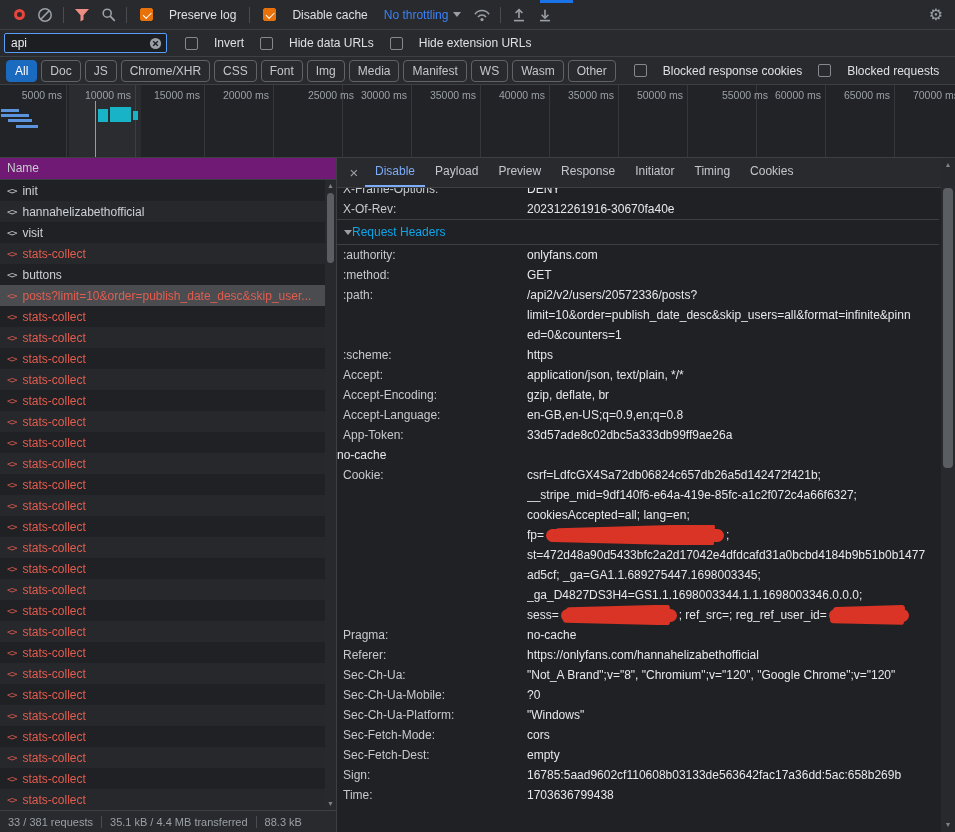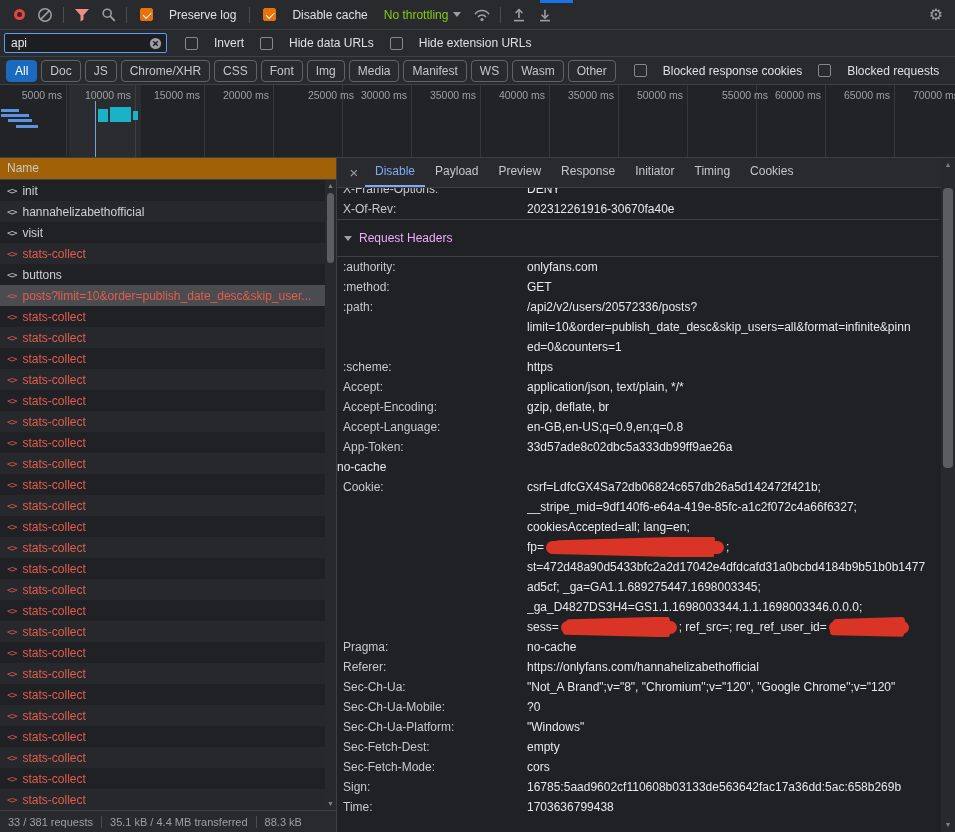--- a/index.html
+++ b/index.html
@@ -12,21 +12,21 @@
   .tb3{height:28px;padding:0 6px}
   .icon-btn{display:inline-flex;align-items:center;justify-content:center;width:26px;height:24px;cursor:pointer}
   .divider{width:1px;height:16px;background:#494c50;margin:0 5px;flex:none}
   .record-dot{width:11px;height:11px;border-radius:50%;border:3px solid #e8453c}
   .cb-wrap{display:inline-flex;align-items:center;gap:16px;margin:0 8px;cursor:pointer;white-space:nowrap}
   .cb{width:13px;height:13px;border-radius:2px;border:1.5px solid #85898d;position:relative;flex:none;background:transparent}
   .cb.checked{background:#e8710a;border-color:#e8710a}
   .cb.checked::after{content:"";position:absolute;left:2px;top:2.5px;width:7px;height:3.5px;
     border-left:1.8px solid #fff;border-bottom:1.8px solid #fff;transform:rotate(-45deg)}
   .cb-label{color:#dde0e3}
-  .throttle{display:inline-flex;align-items:center;gap:5px;color:#84cc16;margin:0 8px;cursor:pointer}
+  .throttle{display:inline-flex;align-items:center;gap:5px;color:#3b82f6;margin:0 8px;cursor:pointer}
   .caret-down{width:0;height:0;border-left:4px solid transparent;border-right:4px solid transparent;border-top:5px solid #9aa0a6}
   .gear{color:#9aa0a6;font-size:16px;line-height:16px}
   .flex-spacer{flex:1}
   .tab-indicator{position:absolute;left:540px;top:0;width:33px;height:3px;background:#1a73e8;z-index:5}
   .filter-input{display:flex;align-items:center;width:163px;height:20px;background:#1d1e21;
     border:1px solid #5a9df8;border-radius:2px;padding:0 4px 0 6px;margin-right:10px}
   .filter-input input{flex:1;min-width:0;background:transparent;border:none;outline:none;color:#e8eaed;
     font:12px "Liberation Sans",sans-serif}
   .chips{display:inline-flex;align-items:center;gap:4px}
   .chip{font:12px "Liberation Sans",sans-serif;color:#c3c7cb;background:transparent;
@@ -36,21 +36,21 @@
   .overview{position:relative;height:73px;background:#222327;border-bottom:1px solid #3c4043;overflow:hidden;cursor:crosshair}
   .tl-grid{position:absolute;top:0;bottom:0;width:1px;background:#35373b;z-index:0}
   .tl-label{position:absolute;top:4px;transform:translateX(-100%);color:#9aa0a6;font-size:10.5px;white-space:nowrap;z-index:3}
   .ov-col{position:absolute;top:0;bottom:0;background:rgba(255,255,255,0.045);z-index:1}
   .ov-bar{position:absolute;z-index:2}
   .ov-bar.blue{background:#5b93dd}
   .ov-bar.teal{background:#18b3c7}
   .ov-bar.line{background:#8ab4f8;opacity:.85}
   .main{display:flex;height:674px}
   .left-pane{width:337px;flex:none;border-right:1px solid #3c4043;display:flex;flex-direction:column;position:relative;background:#202124}
-  .name-header{height:22px;line-height:21px;padding-left:7px;color:#c8cbce;border-bottom:1px solid #3c4043;background:#a16207}
+  .name-header{height:22px;line-height:21px;padding-left:7px;color:#c8cbce;border-bottom:1px solid #3c4043;background:#701a75}
   .req-rows{flex:1;overflow:hidden}
   .req-row{height:21px;display:flex;align-items:center;gap:6px;padding:0 14px 0 7px;color:#cdd1d5;white-space:nowrap;overflow:hidden;cursor:pointer}
   .req-row.odd{background:#26282c}
   .req-row.error{color:#e35d4f}
   .req-row.selected{background:#4a4c50}
   .req-icon{font-family:"DejaVu Sans Mono",monospace;font-size:9.5px;letter-spacing:-1px;opacity:.9;flex:none}
   .req-label{overflow:hidden;text-overflow:ellipsis}
   .status-bar{height:22px;border-top:1px solid #3c4043;background:#292a2d;display:flex;align-items:center;color:#9aa0a6;font-size:11px}
   .status-item{padding:0 8px;white-space:nowrap}
   .status-sep{width:1px;height:12px;background:#494c50;flex:none}
@@ -64,22 +64,22 @@
   .close-x{color:#9aa0a6;font-size:15px;width:22px;text-align:center;cursor:pointer;flex:none}
   .dtab{padding:0 10px;line-height:27px;height:29px;color:#c3c7cb;cursor:pointer;white-space:nowrap}
   .dtab.active{color:#7cacf8;border-bottom:2px solid #7cacf8}
   .detail-content{flex:1;overflow:hidden;padding-right:16px}
   .resp-tail > .kv:first-child{margin-top:-9px}
   .kv{display:flex;align-items:flex-start}
   .kv .k{flex:none;width:190px;padding:3px 4px 3px 6px;color:#c6c9cd;line-height:14px}
   .kv .v{flex:1;padding:3px 0;color:#e6e8eb;line-height:14px;min-width:0}
   .kv .v.lines{padding:0}
   .vline{padding:3px 0;white-space:nowrap;overflow:hidden;line-height:14px}
-  .section-head{display:flex;align-items:center;gap:7px;height:38px;padding-left:7px;
-    border-top:1px solid #3c4043;border-bottom:1px solid #3c4043;color:#f0abfc;cursor:pointer}
+  .section-head{display:flex;align-items:center;height:26px;padding-left:7px;
+    border-top:1px solid #3c4043;border-bottom:1px solid #3c4043;color:#0ea5e9;cursor:pointer}
   .tri-down{width:0;height:0;border-left:4px solid transparent;border-right:4px solid transparent;border-top:5px solid #9aa0a6}
   .redact{display:inline-block;vertical-align:-3px;height:13px;background:#d93425;border-radius:7px;margin:0 2px;position:relative}
   .redact::before{content:"";position:absolute;left:5%;top:-3px;width:90%;height:7px;background:#d93425;border-radius:6px;transform:rotate(-1.6deg)}
   .redact::after{content:"";position:absolute;left:2%;bottom:-2px;width:92%;height:6px;background:#d93425;border-radius:6px;transform:rotate(1.4deg)}
   svg{display:block}
 </style>
 </head>
 <body>
 
 <div class="devtools">
@@ -490,26 +490,26 @@
             </div>
             <div class="kv">
               <div class="k">Sec-Ch-Ua-Mobile:</div>
               <div class="v">?0</div>
             </div>
             <div class="kv">
               <div class="k">Sec-Ch-Ua-Platform:</div>
               <div class="v">"Windows"</div>
             </div>
             <div class="kv">
+              <div class="k">Sec-Fetch-Mode:</div>
+              <div class="v">cors</div>
+            </div>
+            <div class="kv">
               <div class="k">Sec-Fetch-Dest:</div>
               <div class="v">empty</div>
-            </div>
-            <div class="kv">
-              <div class="k">Sec-Fetch-Mode:</div>
-              <div class="v">cors</div>
             </div>
             <div class="kv">
               <div class="k">Sign:</div>
               <div class="v">16785:5aad9602cf110608b03133de563642fac17a36dd:5ac:658b269b</div>
             </div>
             <div class="kv">
               <div class="k">Time:</div>
               <div class="v">1703636799438</div>
             </div>
           </div>

